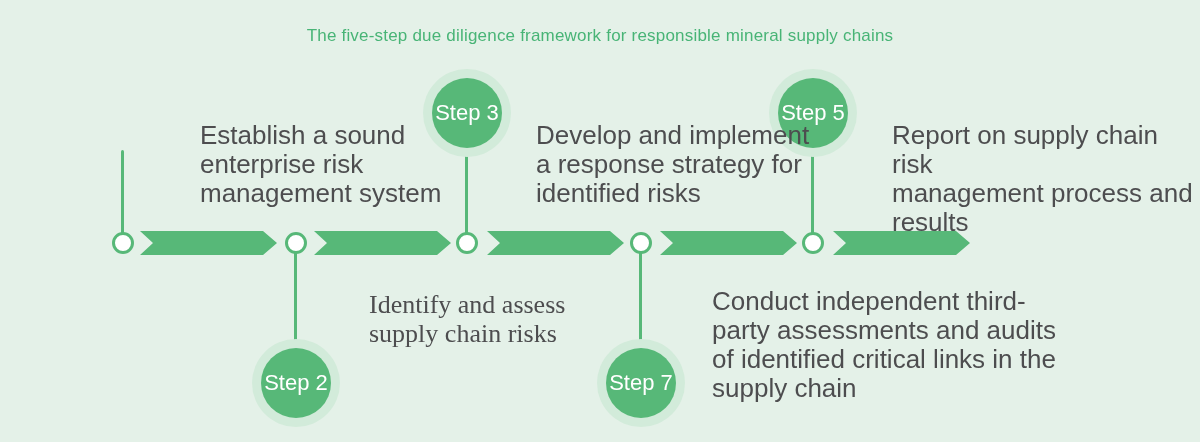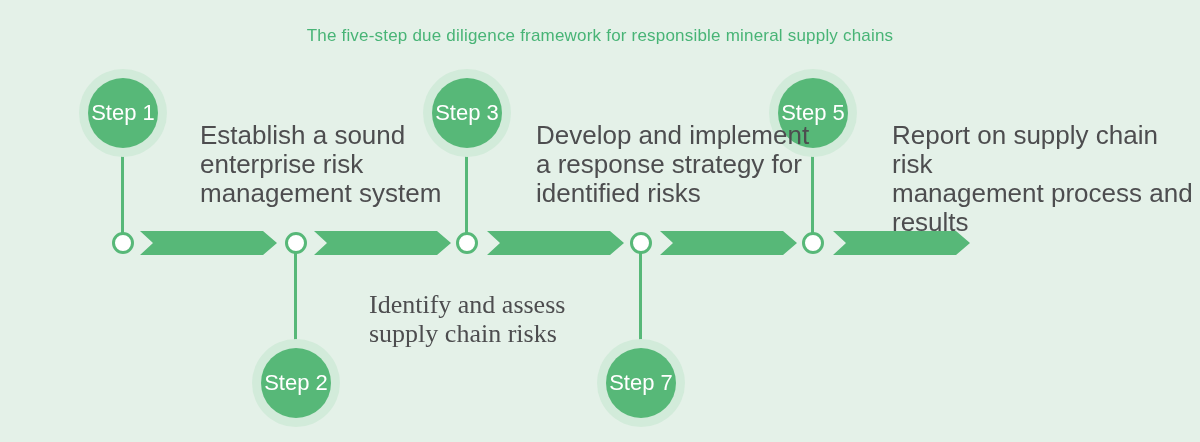--- a/index.html
+++ b/index.html
@@ -98,25 +98,20 @@
   <div class="arrow" style="left:487px;"></div>
   <div class="arrow" style="left:660px;"></div>
   <div class="arrow" style="left:833px;"></div>
 
   <div class="node" style="left:112px;"></div>
   <div class="node" style="left:285px;"></div>
   <div class="node" style="left:456px;"></div>
   <div class="node" style="left:630px;"></div>
   <div class="node" style="left:802px;"></div>
 
-  <div class="halo" style="left:79px; top:69px;">
-    <div class="step-circle">
-      <span>Step 1</span>
-    </div>
-  </div>
   <div class="halo" style="left:252px; top:339px;">
     <div class="step-circle">
       <span>Step 2</span>
     </div>
   </div>
   <div class="halo" style="left:423px; top:69px;">
     <div class="step-circle">
       <span>Step 3</span>
     </div>
   </div>
@@ -132,17 +127,21 @@
   </div>
 
   <div class="desc" style="left:200px; top:121px;">Establish a sound
 enterprise risk
 management system</div>
   <div class="desc" style="left:369px; top:290px;font-family:Liberation Serif, serif;">Identify and assess
 supply chain risks</div>
   <div class="desc" style="left:536px; top:121px;">Develop and implement
 a response strategy for
 identified risks</div>
+  <div class="desc" style="left:712px; top:287px;">Conduct independent third-
+party assessments and audits
+of identified critical links in the
+supply chain</div>
   <div class="desc" style="left:892px; top:121px;">Report on supply chain risk
 management process and
 results</div>
 
 </div>
 
 </body></html>

